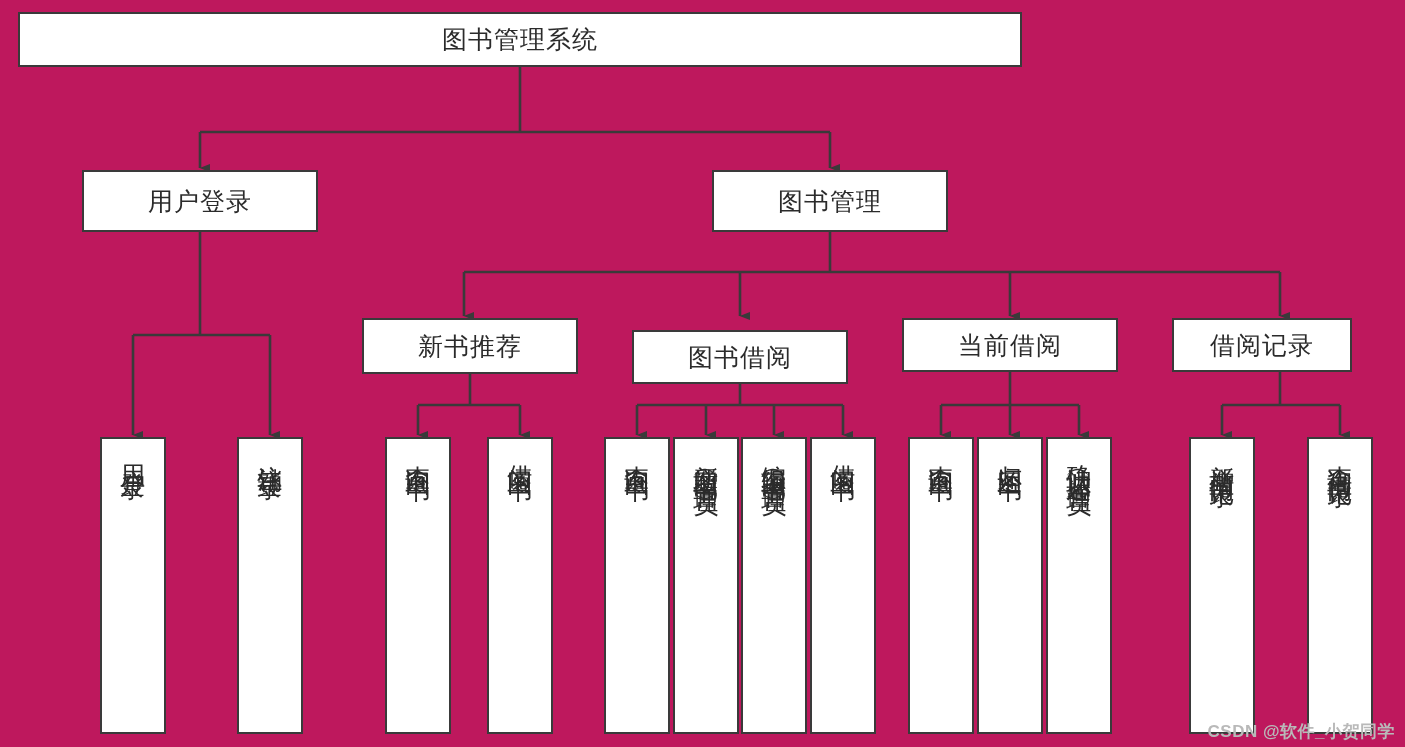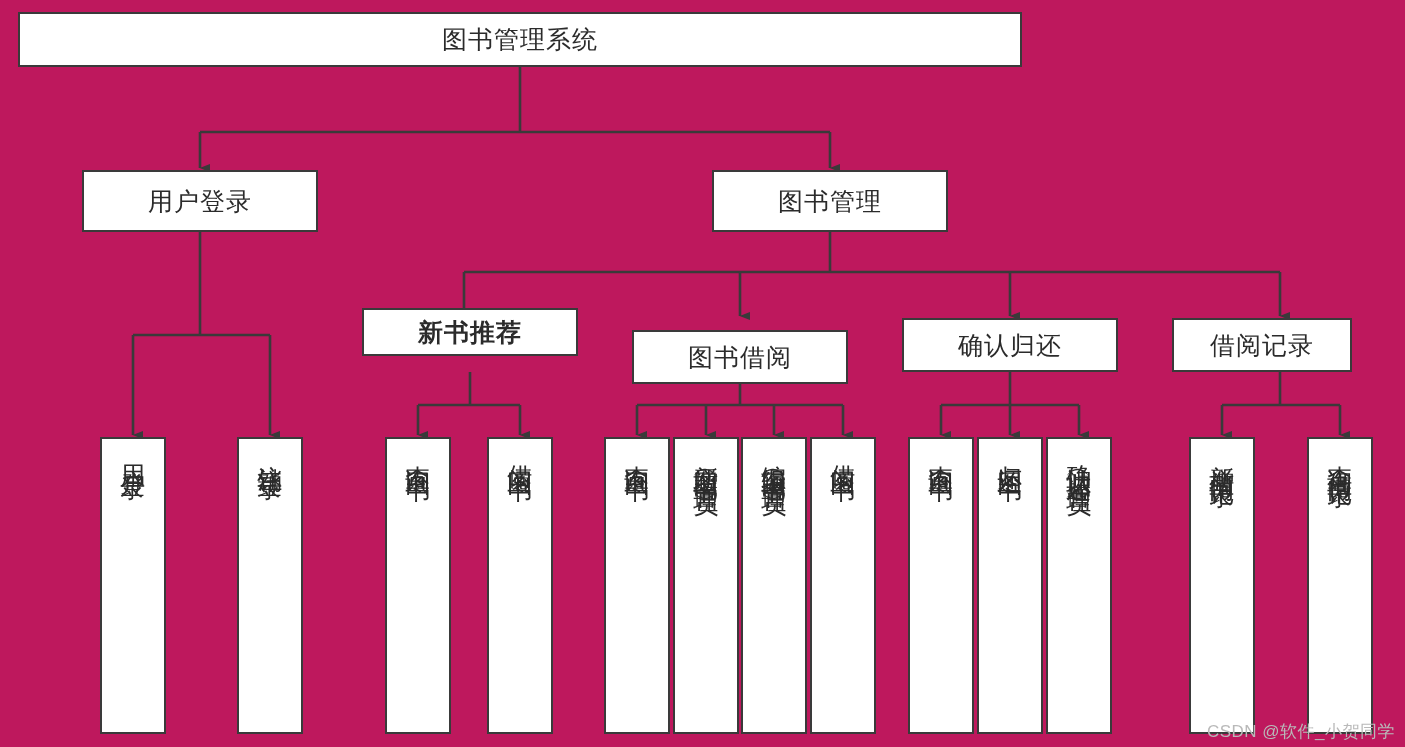--- a/index.html
+++ b/index.html
@@ -53,20 +53,21 @@
     white-space: nowrap;
   }
   .watermark {
     position: absolute;
     right: 10px;
     bottom: 4px;
     font-size: 17px;
     color: #b9b9b9;
     letter-spacing: 0.5px;
     white-space: nowrap;
+    font-weight: bold;
   }
 </style>
 </head>
 <body>
 
 <div id="canvas">
 
   <svg id="wires" viewBox="0 0 1405 747">
     <defs>
       <marker id="arrow" markerWidth="9" markerHeight="11" refX="4.5" refY="10.4" orient="auto" markerUnits="userSpaceOnUse">
@@ -122,28 +123,28 @@
     <span>图书管理系统</span>
   </div>
 
   <div class="node horiz" style="left:82px; top:170px; width:236px; height:62px;">
     <span>用户登录</span>
   </div>
   <div class="node horiz" style="left:712px; top:170px; width:236px; height:62px;align-items:center;">
     <span>图书管理</span>
   </div>
 
-  <div class="node horiz" style="left:362px; top:308px; width:216px; height:48px;font-weight:bold;">
+  <div class="node horiz" style="left:362px; top:318px; width:216px; height:56px;">
     <span>新书推荐</span>
   </div>
   <div class="node horiz" style="left:632px; top:318px; width:216px; height:54px;margin-top:12px;">
     <span>图书借阅</span>
   </div>
   <div class="node horiz" style="left:902px; top:318px; width:216px; height:54px;">
-    <span>确认归还</span>
+    <span>当前借阅</span>
   </div>
   <div class="node horiz" style="left:1172px; top:318px; width:180px; height:54px;">
     <span>借阅记录</span>
   </div>
 
   <div class="node leaf" style="left:100px; top:437px; width:66px; height:297px;">
     <span class="vtext">用户登录</span>
   </div>
   <div class="node leaf" style="left:237px; top:437px; width:66px; height:297px;">
     <span class="vtext">注销登录</span>

